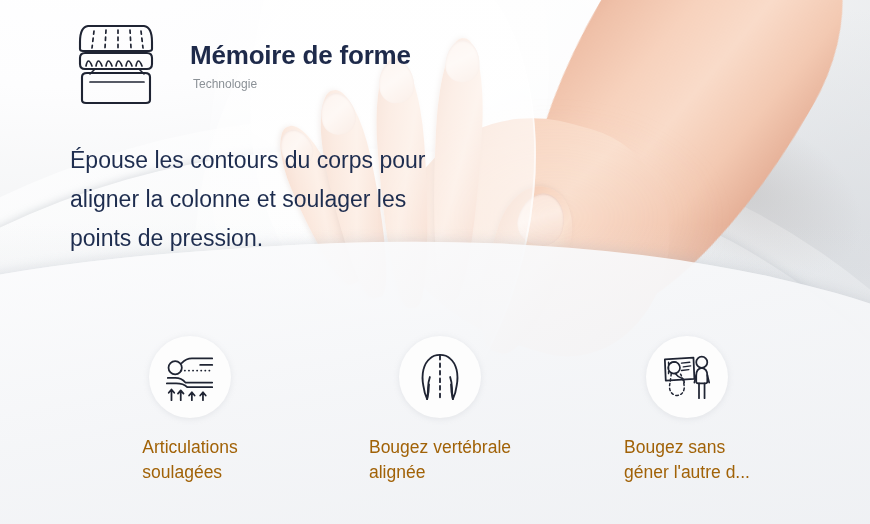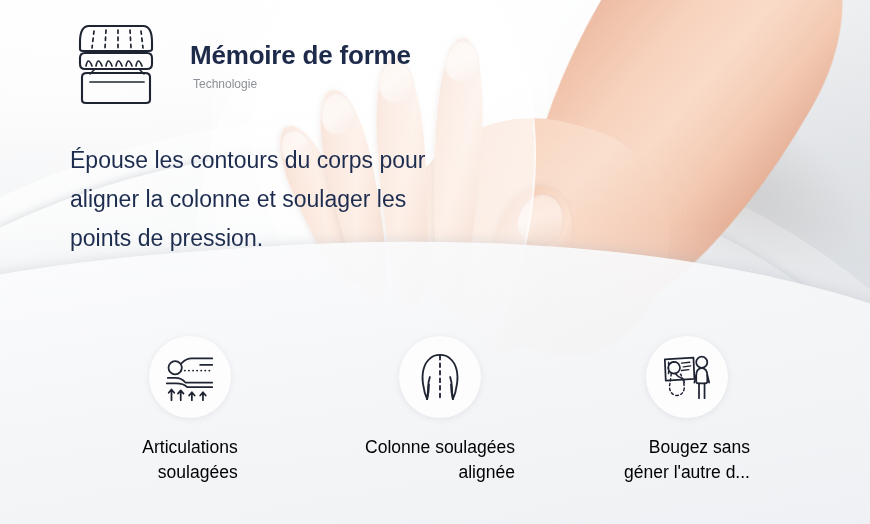--- a/index.html
+++ b/index.html
@@ -212,24 +212,24 @@
   .feature-badge {
     width: 82px; height: 82px;
     border-radius: 50%;
     background: #fdfdfd;
     display: flex; align-items: center; justify-content: center;
     box-shadow: 0 1px 6px rgba(150,156,164,0.18);
   }
   .feature-badge svg { display: block; }
   .feature-label {
     margin-top: 17px;
-    text-align: right;
+    text-align: left;
     font-size: 17.5px;
     line-height: 25px;
-    color: #000000;
+    color: #a16207;
     white-space: pre-line;
   }
   .feature:nth-child(3) { width: 190px; }
 </style>
 </head>
 <body>
 
 <div id="stage">
 
   <div class="bg-base"></div>
@@ -346,21 +346,21 @@
 
               <path d="M11 52 Q13 44 13 36"></path>
 
               <path d="M25 4 Q32 4 36 8 Q41 12 43 20 Q45 28 43 38 Q42 46 39 52 Q38 46 38 40 Q38 34 36 28"></path>
               <path d="M39 52 Q37 44 37 36"></path>
 
               <path d="M25 5 L25 52" stroke-width="2" stroke-dasharray="4 4.2"></path>
             </svg>
           </span>
         </span>
-        <span class="feature-label">Colonne soulagées
+        <span class="feature-label">Bougez vertébrale
 alignée</span>
       </div>
 
       <div class="feature">
         <span class="feature-badge">
           <span>
             <svg viewBox="0 0 56 52" width="52" height="48" fill="none" stroke="#1f2433" stroke-width="1.9" stroke-linecap="round" stroke-linejoin="round">
 
               <path d="M4 7 L35 5 L36 28 L5 30 Z"></path>
 

